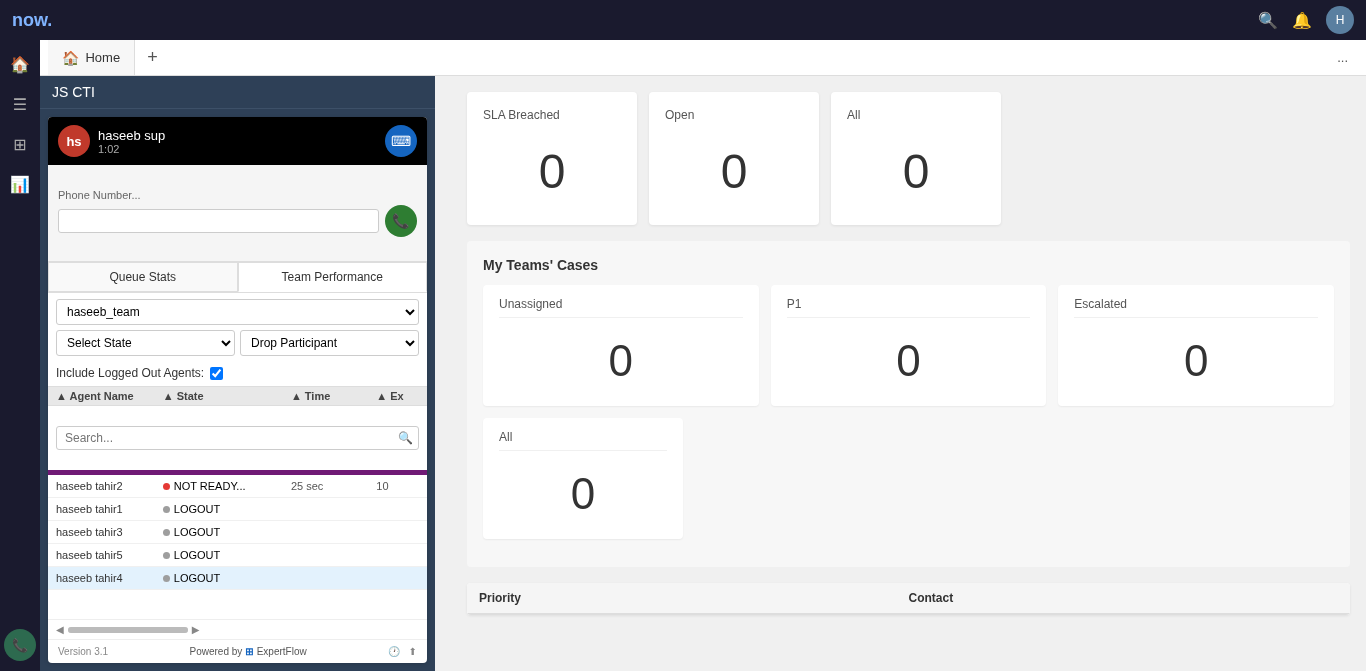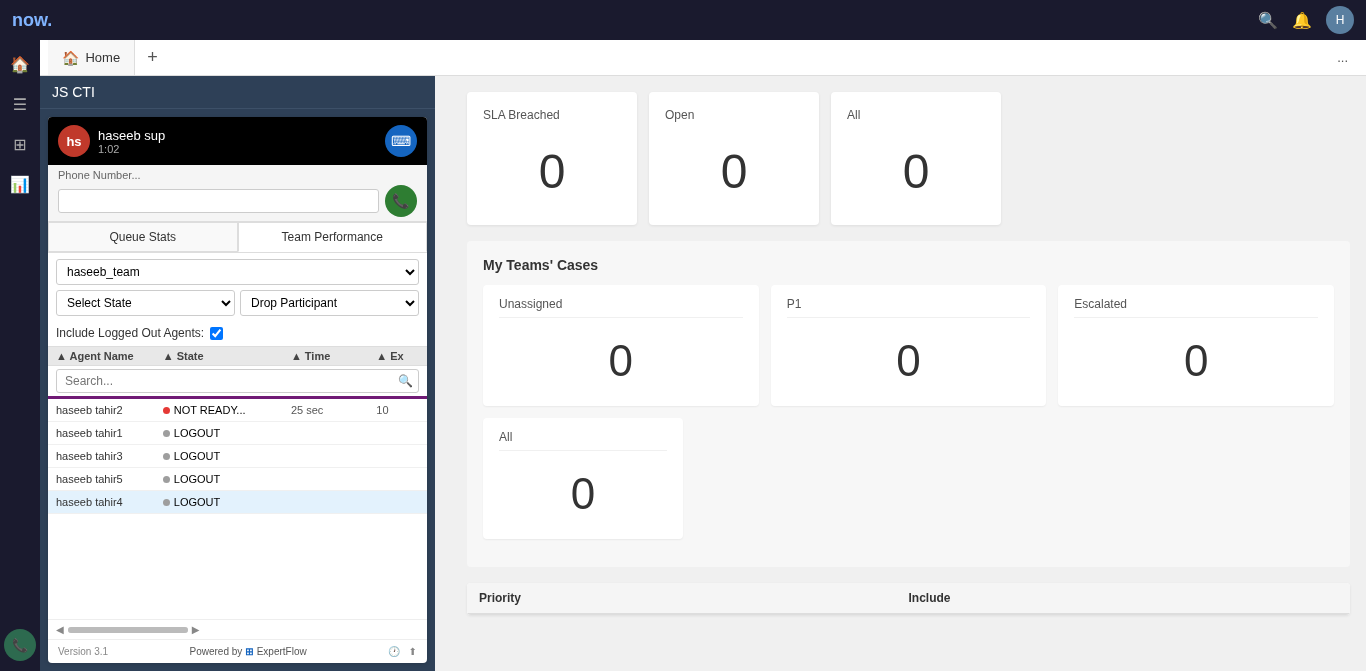--- a/index.html
+++ b/index.html
@@ -135,21 +135,21 @@
     .cti-agent-info { flex: 1; }
     .cti-agent-name { font-size: 13px; font-weight: 500; }
     .cti-agent-time { font-size: 11px; color: #aaa; }
     .cti-dial-btn {
       width: 32px; height: 32px; border-radius: 50%;
       background: #1565c0; display: flex;
       align-items: center; justify-content: center;
       color: #fff; cursor: pointer; font-size: 14px;
     }
     .cti-phone-area {
-      padding: 4px 10px;
+      padding: 24px 10px;
       background: #f5f5f5;
       border-bottom: 1px solid #ddd;
     }
     .cti-phone-label { font-size: 11px; color: #666; margin-bottom: 4px; }
     .cti-phone-row { display: flex; gap: 6px; align-items: center; }
     .cti-phone-input {
       flex: 1; padding: 4px 8px; border: 1px solid #ccc;
       border-radius: 3px; font-size: 12px; background: #fff;
     }
     .cti-green-btn {
@@ -183,22 +183,22 @@
     .cti-table-header {
       display: flex; background: #e8e8e8;
       border-top: 1px solid #ddd; border-bottom: 1px solid #ddd;
       padding: 3px 8px; font-size: 11px; font-weight: 600; color: #444;
     }
     .cti-th { flex: 1; }
     .cti-th.state { flex: 1.2; }
     .cti-th.time { flex: 0.8; }
     .cti-th.ex { flex: 0.4; }
     .cti-search-row {
-      padding: 3px 8px;
-      border-bottom: 3px solid #701a75;
+      padding: 20px 8px;
+      border-bottom: 5px solid #701a75;
       position: relative;
     }
     .cti-search {
       width: 100%; padding: 4px 24px 4px 8px;
       border: 1px solid #ccc; border-radius: 3px;
       font-size: 12px;
     }
     .cti-search-icon {
       position: absolute; right: 14px; top: 50%;
       transform: translateY(-50%); color: #888; font-size: 12px;
@@ -532,18 +532,18 @@
         <div class="team-card" style="max-width:200px;">
           <div class="team-card-label">All</div>
           <div class="team-card-value">0</div>
         </div>
       </div>
     </div>
 
     <div class="table-area">
       <div class="table-header-row">
         <div class="table-col">Priority</div>
-        <div class="table-col">Include</div>
+        <div class="table-col">Contact</div>
       </div>
     </div>
 
   </div>
 </div>
 
 </body></html>

